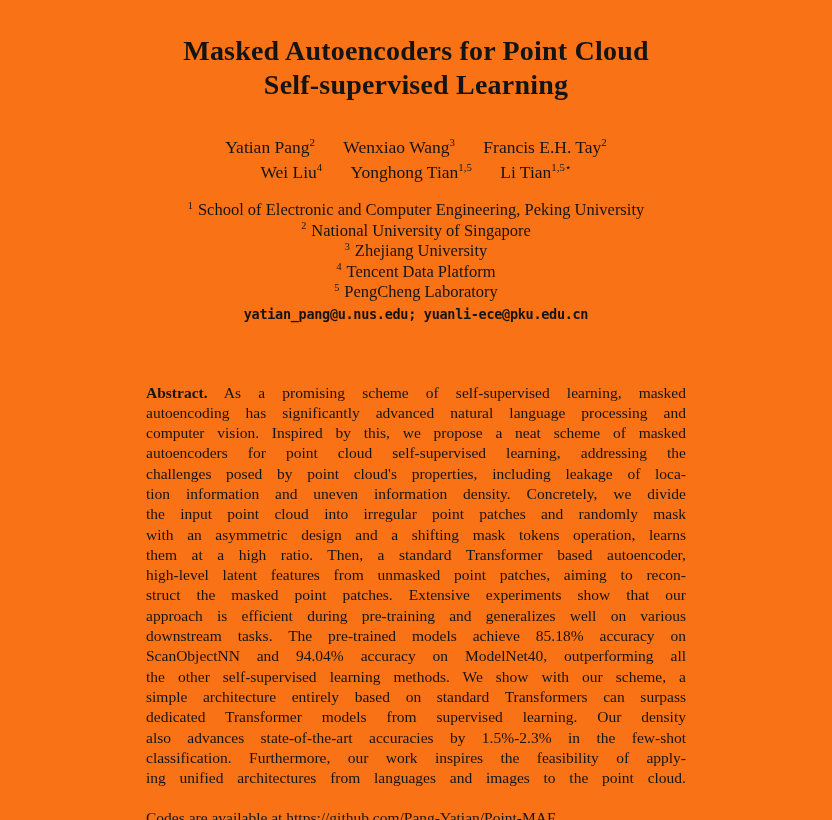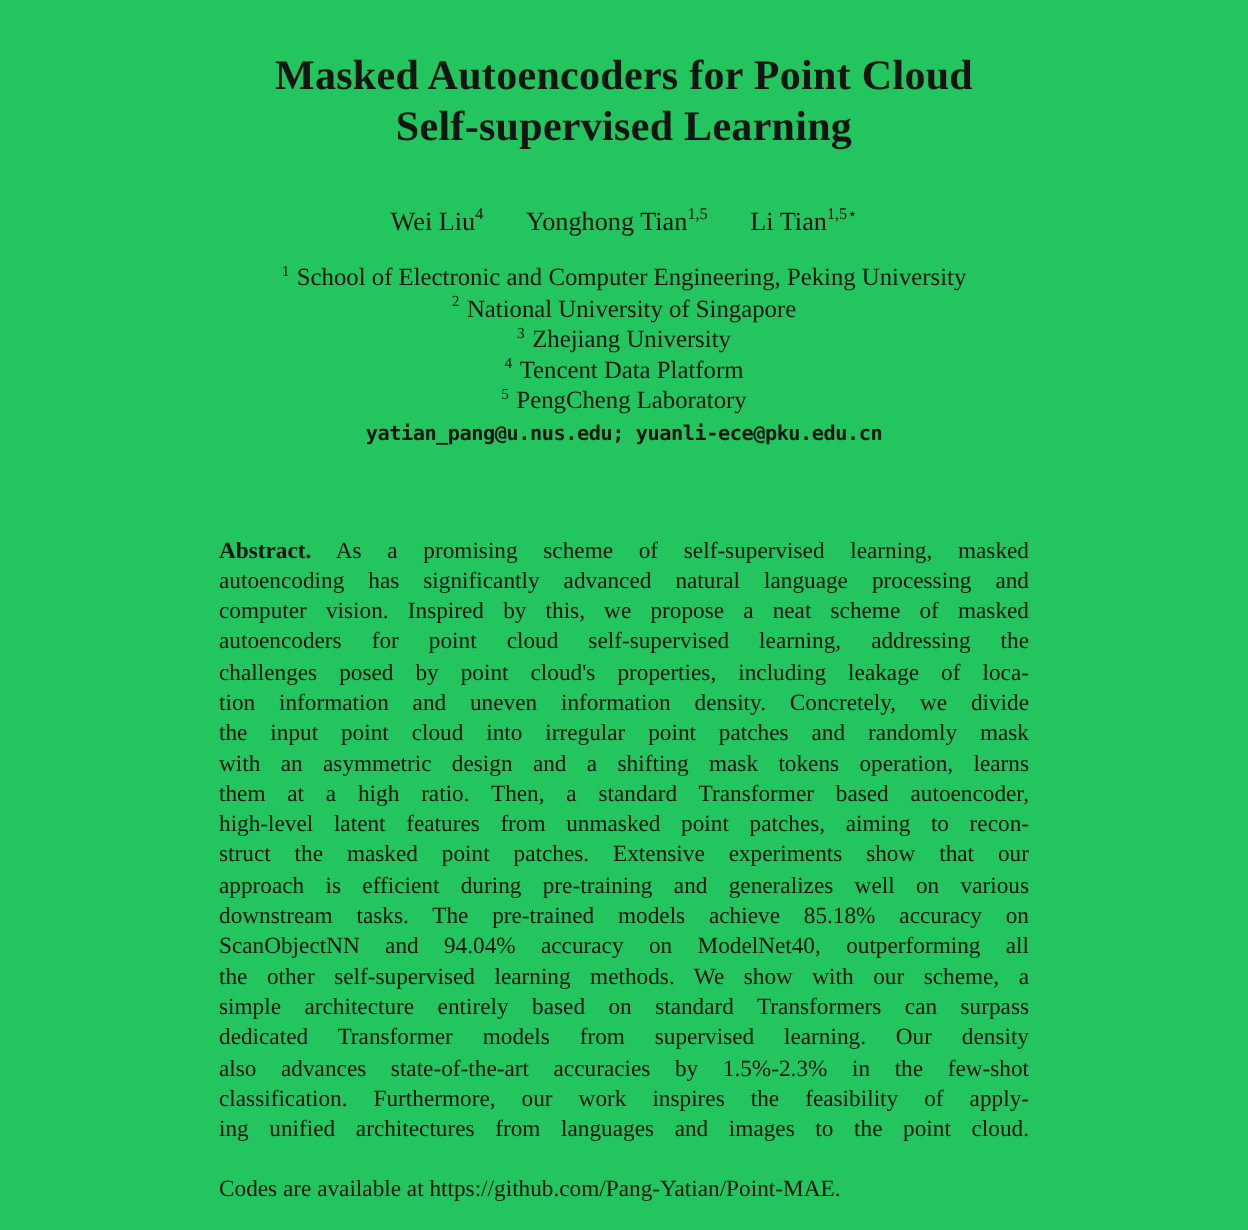--- a/index.html
+++ b/index.html
@@ -6,21 +6,21 @@
     margin: 0;
     padding: 0;
     background: #ffffff;
     color: #141414;
     font-family: "Liberation Serif", "DejaVu Serif", serif;
   }
   .page {
     position: relative;
     width: 832px;
     height: 820px;
-    background: #22c55e;
+    background: #f97316;
     overflow: hidden;
     box-sizing: border-box;
     padding-top: 34px;
   }
   .title {
     text-align: center;
     font-weight: bold;
     font-size: 28px;
     line-height: 34px;
     letter-spacing: 0.2px;
@@ -81,20 +81,25 @@
 
 <div class="page">
 
   <div class="title">
     <div>Masked Autoencoders for Point Cloud</div>
     <div>Self-supervised Learning</div>
   </div>
 
   <div class="authors">
     <div>
+      <span class="author"><span>Yatian Pang</span><sup class="auth-sup">2</sup></span>
+      <span class="author"><span>Wenxiao Wang</span><sup class="auth-sup">3</sup></span>
+      <span class="author"><span>Francis E.H. Tay</span><sup class="auth-sup">2</sup></span>
+    </div>
+    <div>
       <span class="author"><span>Wei Liu</span><sup class="auth-sup">4</sup></span>
       <span class="author"><span>Yonghong Tian</span><sup class="auth-sup">1,5</sup></span>
       <span class="author"><span>Li Tian</span><sup class="auth-sup">1,5⋆</sup></span>
     </div>
   </div>
 
   <div class="affiliations">
     <div class="affil-line"><sup class="affil-sup">1</sup><span>School of Electronic and Computer Engineering, Peking University</span></div>
     <div class="affil-line"><sup class="affil-sup">2</sup><span>National University of Singapore</span></div>
     <div class="affil-line"><sup class="affil-sup">3</sup><span>Zhejiang University</span></div>

